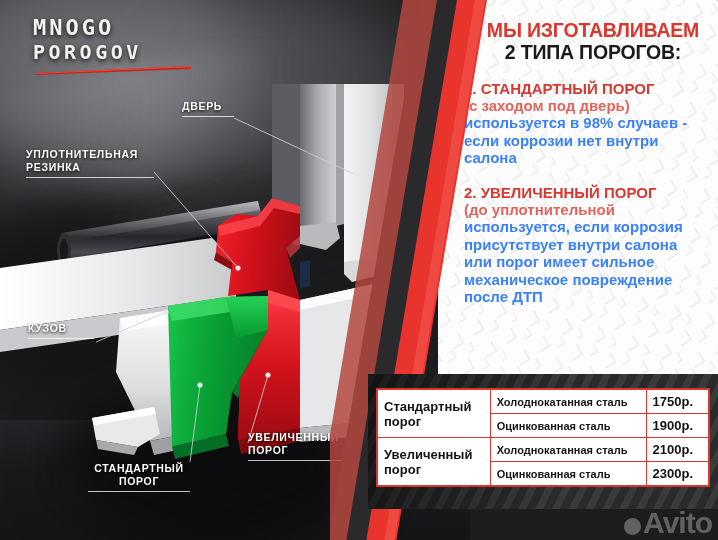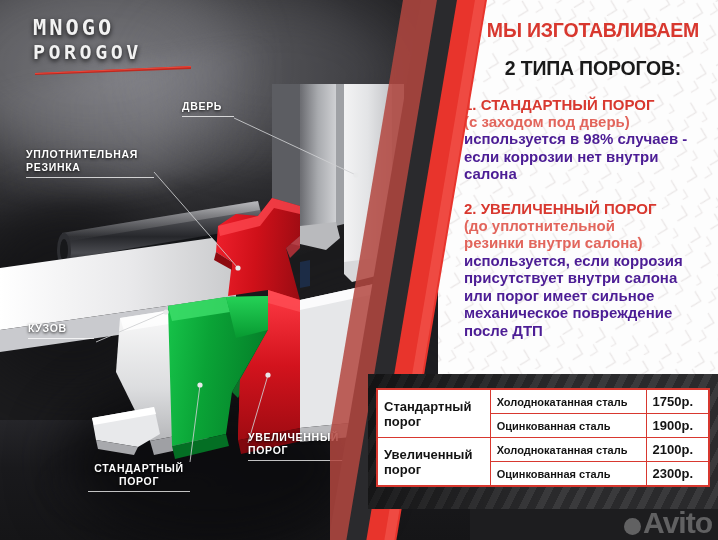--- a/index.html
+++ b/index.html
@@ -69,26 +69,26 @@
   .text-pane{
     position:absolute;right:0;top:0;width:280px;height:408px;
     background:#fdfdfd;
     overflow:hidden;
   }
   .pattern{position:absolute;left:-60px;top:0;width:340px;height:540px;opacity:.55;}
   .pane-inner{position:relative;padding:20px 14px 0 26px;}
 
   .hdr{font-weight:bold;line-height:1.04;letter-spacing:-.2px;}
   .hdr .l1{display:block;color:#d8382f;font-size:19.5px;text-align:center;padding-left:18px;}
-  .hdr .l2{display:block;color:#1a1a1a;font-size:19.5px;text-align:center;padding-left:18px;margin-top:18px;}
+  .hdr .l2{display:block;color:#1a1a1a;font-size:19.5px;text-align:center;padding-left:18px;margin-top:2px;}
 
   .block{margin-top:17px;}
   .block .title{display:block;color:#d8382f;font-weight:bold;font-size:15px;line-height:17px;}
   .block .sub{display:block;color:#e2655c;font-weight:bold;font-size:15px;line-height:17.5px;}
-  .block .body{display:block;color:#4c1d95;font-weight:bold;font-size:15px;line-height:17.5px;}
+  .block .body{display:block;color:#3b82f6;font-weight:bold;font-size:15px;line-height:17.5px;}
 
   
   .table-zone{
     position:absolute;right:0;bottom:0;width:350px;height:166px;
     overflow:hidden;
   }
   .stripes{
     position:absolute;left:0;top:0;width:350px;height:135px;
     background:
       repeating-linear-gradient(117deg,#3a3a3c 0px,#3a3a3c 7px,#2a2a2c 7px,#2a2a2c 15px);
@@ -342,21 +342,20 @@
 
       <div class="block">
         <span class="title">1. СТАНДАРТНЫЙ ПОРОГ</span>
         <span class="sub">(с заходом под дверь)</span>
         <span class="body">используется в 98% случаев - если коррозии нет внутри салона</span>
       </div>
 
       <div class="block">
         <span class="title">2. УВЕЛИЧЕННЫЙ ПОРОГ</span>
         <span class="sub">(до уплотнительной</span>
-        <span class="sub">резинки внутри салона)</span>
         <span class="body">используется, если коррозия присутствует внутри салона или порог имеет сильное механическое повреждение после ДТП</span>
       </div>
     </div>
   </div>
 
   <svg class="divider" viewBox="0 0 260 620">
 
     <path d="M96 0 L150 0 L44 620 L-10 620 Z" fill="#2a2a2d"></path>
 
     <path d="M78 0 L112 0 L8 620 L-26 620 Z" fill="#b3463f" opacity=".85"></path>

